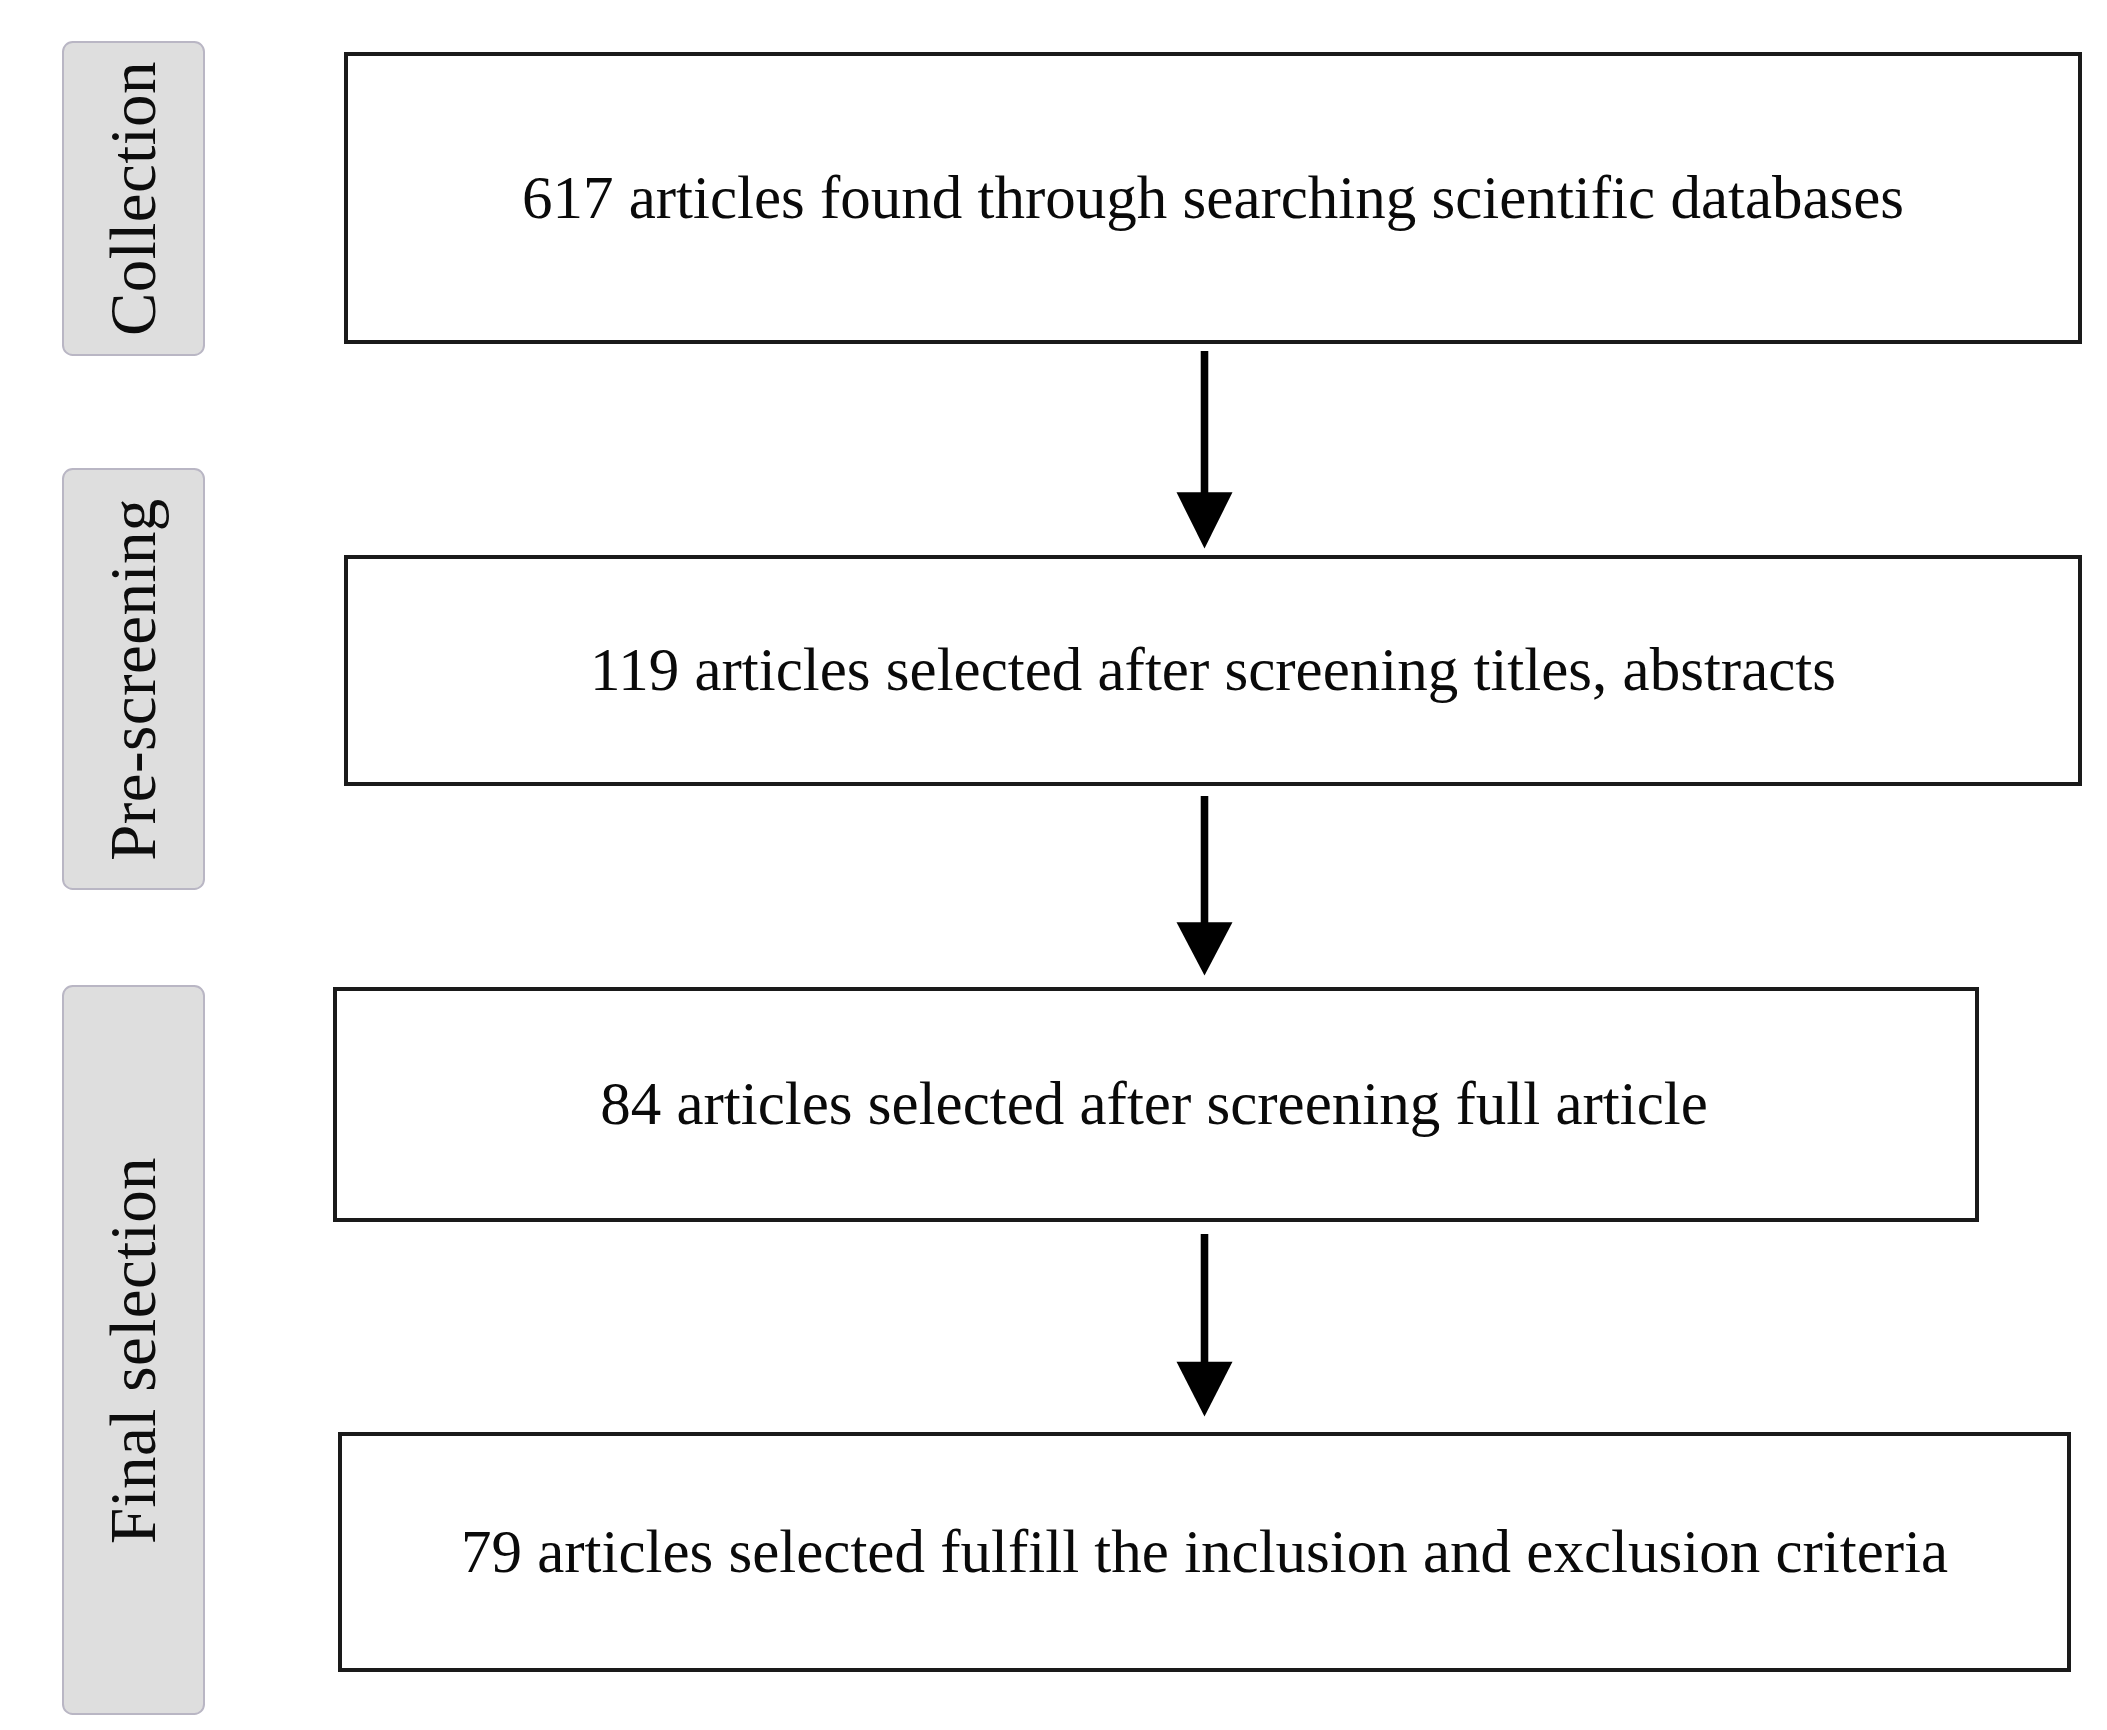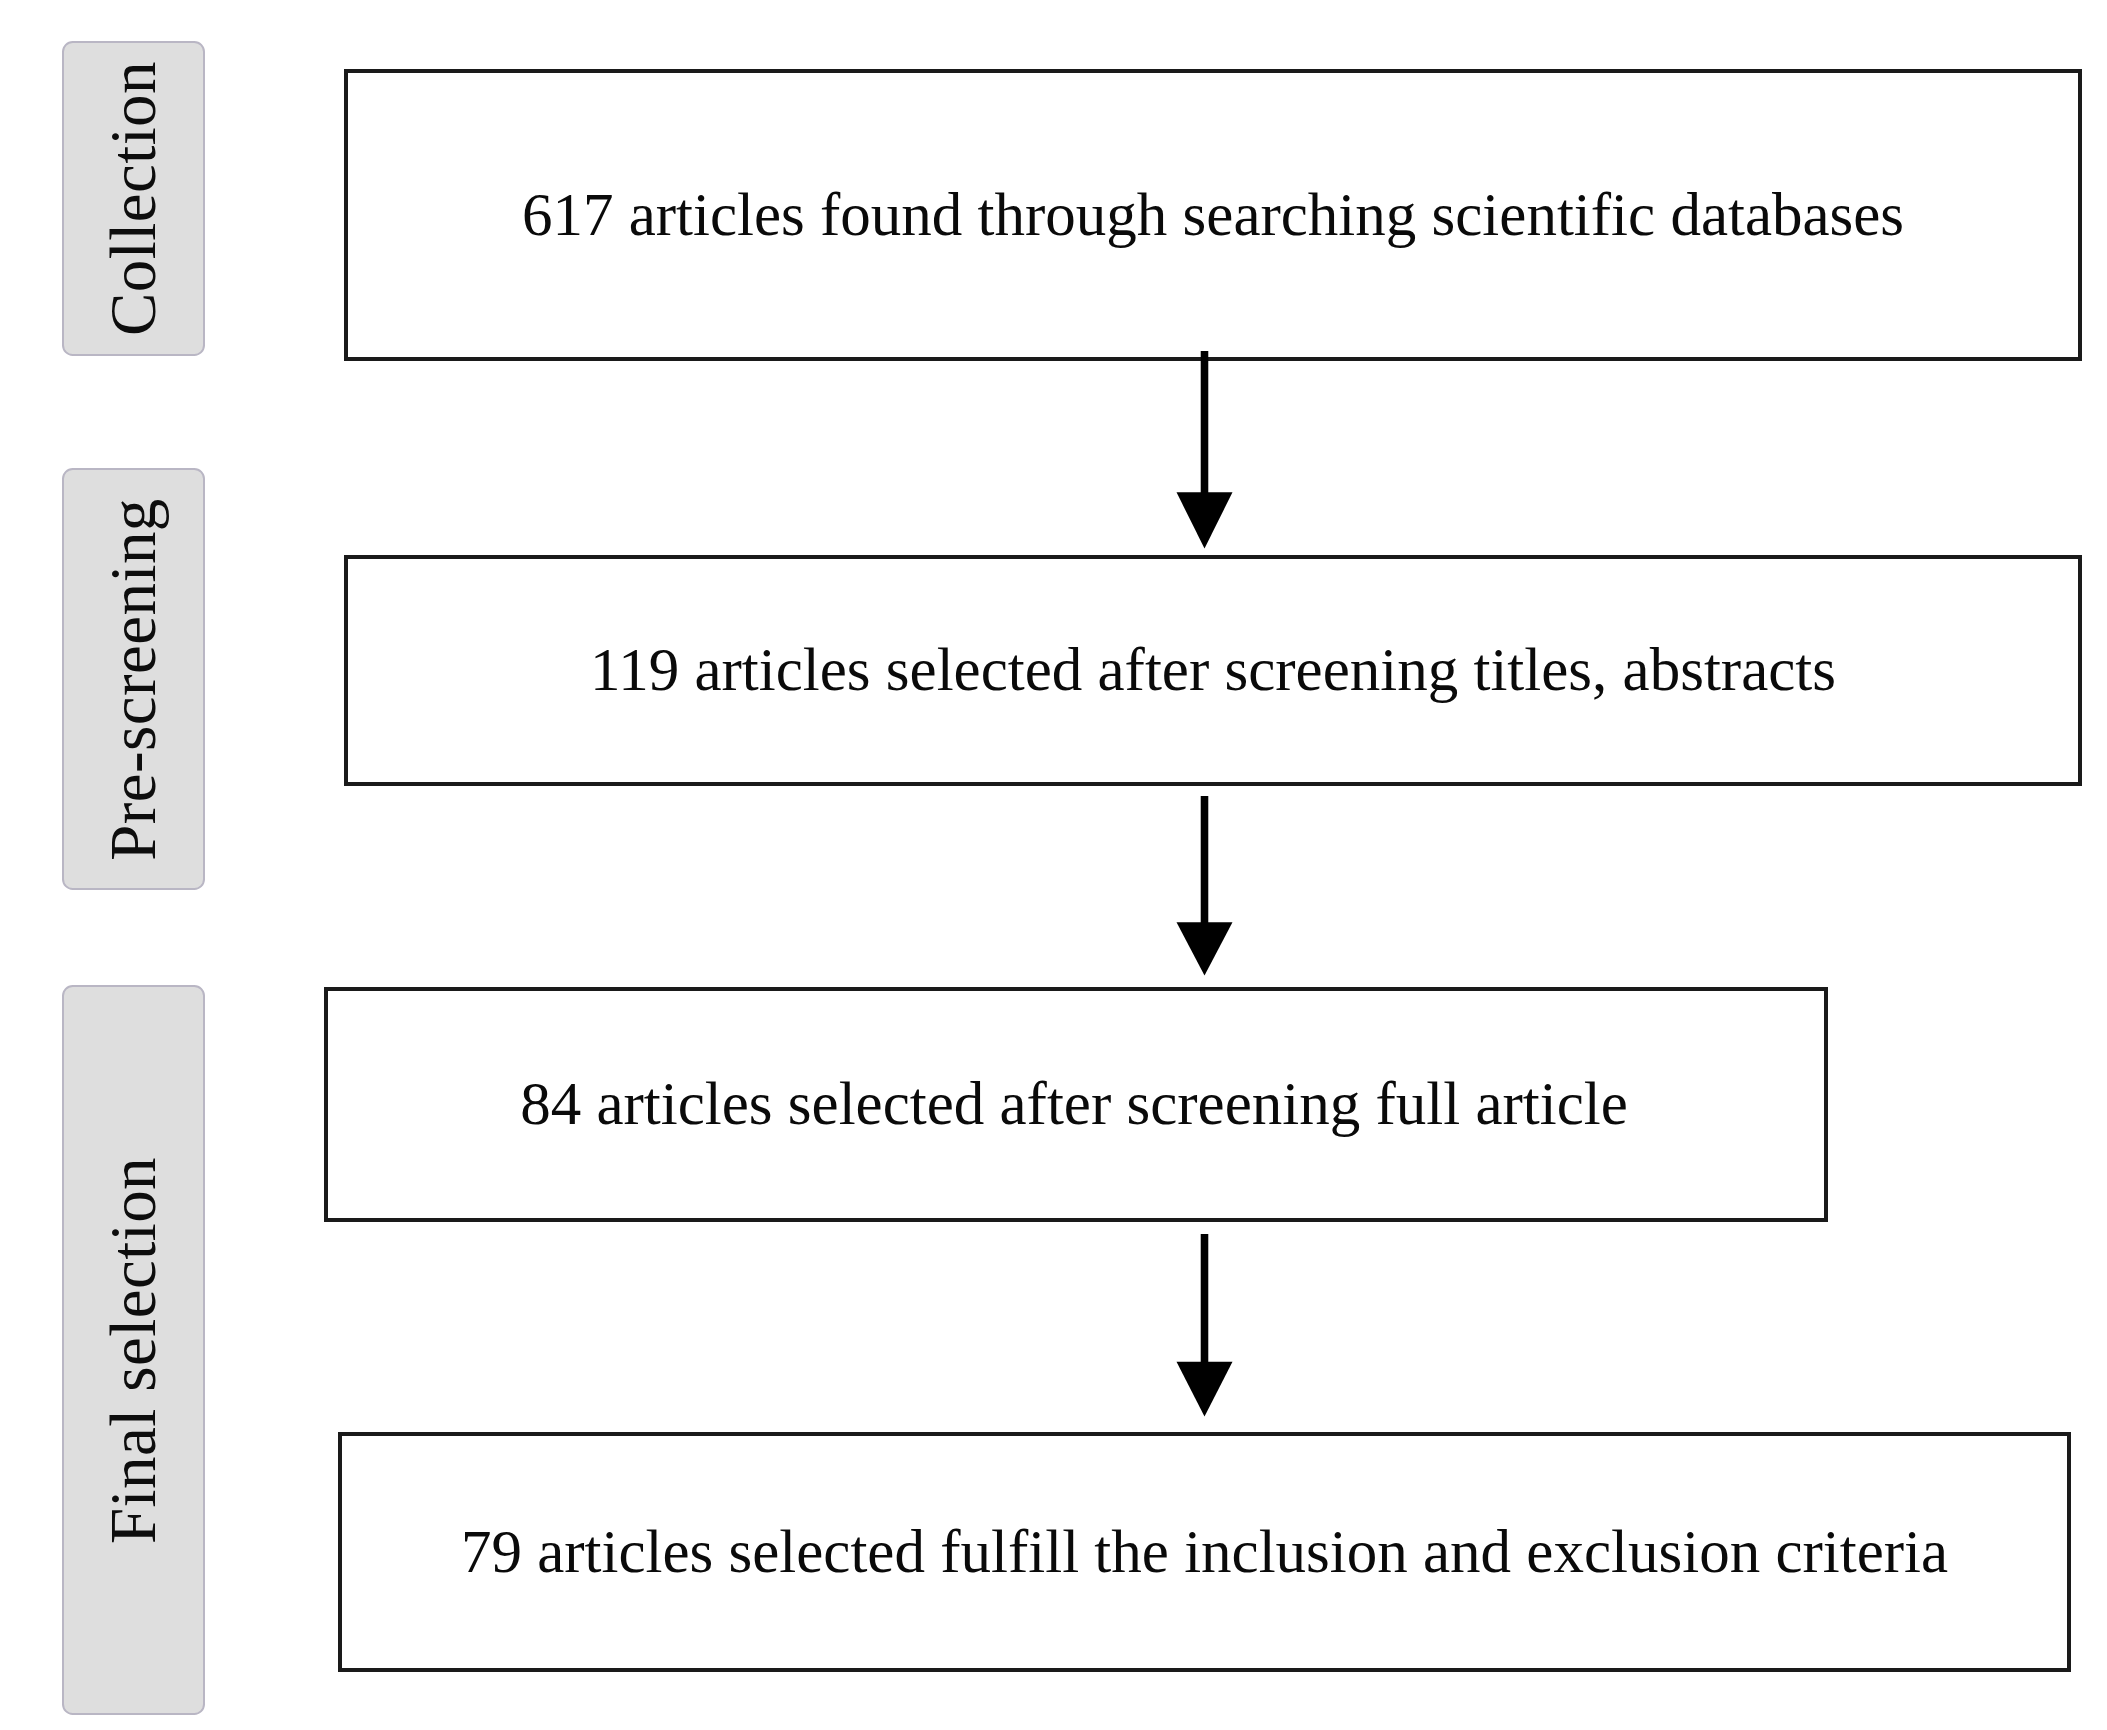--- a/index.html
+++ b/index.html
@@ -62,23 +62,23 @@
     text-align: center;
     padding: 0 30px;
   }
   .flow-box-line {
     font-size: 61px;
     line-height: 1.26;
     white-space: nowrap;
     color: #0a0a0a;
   }
 
-  #box-collection     { left: 344px; top: 52px;   width: 1738px; height: 292px; margin-top: 17px; }
+  #box-collection     { left: 344px; top: 52px;   width: 1738px; height: 292px; }
   #box-prescreening   { left: 344px; top: 555px;  width: 1738px; height: 231px; justify-content: center; }
-  #box-fullarticle    { left: 324px; top: 987px; width: 1504px; height: 235px; padding-left: 26px; }
+  #box-fullarticle    { left: 333px; top: 987px; width: 1646px; height: 235px; padding-left: 26px; }
   #box-finalselection { left: 338px; top: 1432px; width: 1733px; height: 240px; }
 
   
   .flow-arrow {
     position: absolute;
     left: 1175px;
     width: 59px;
   }
   .flow-arrow svg { display: block; width: 100%; height: 100%; }
 

